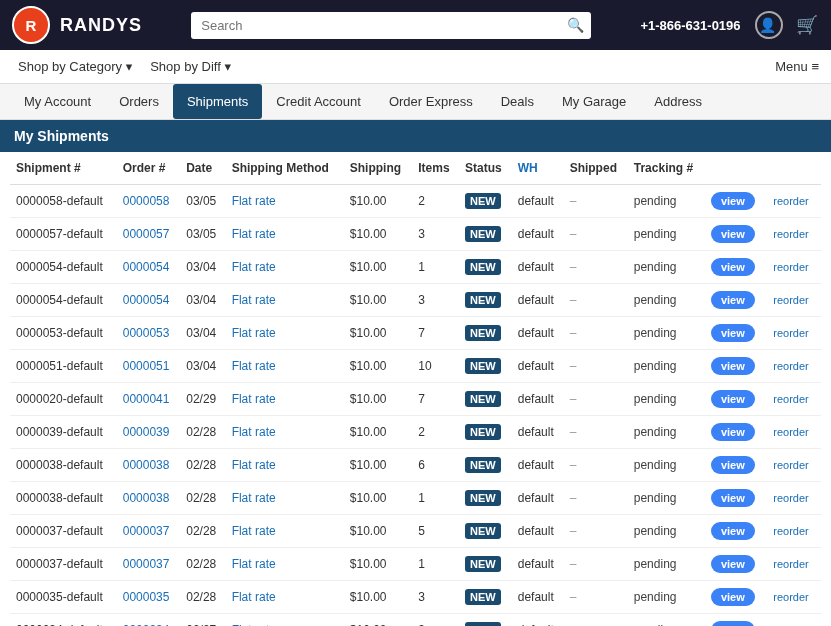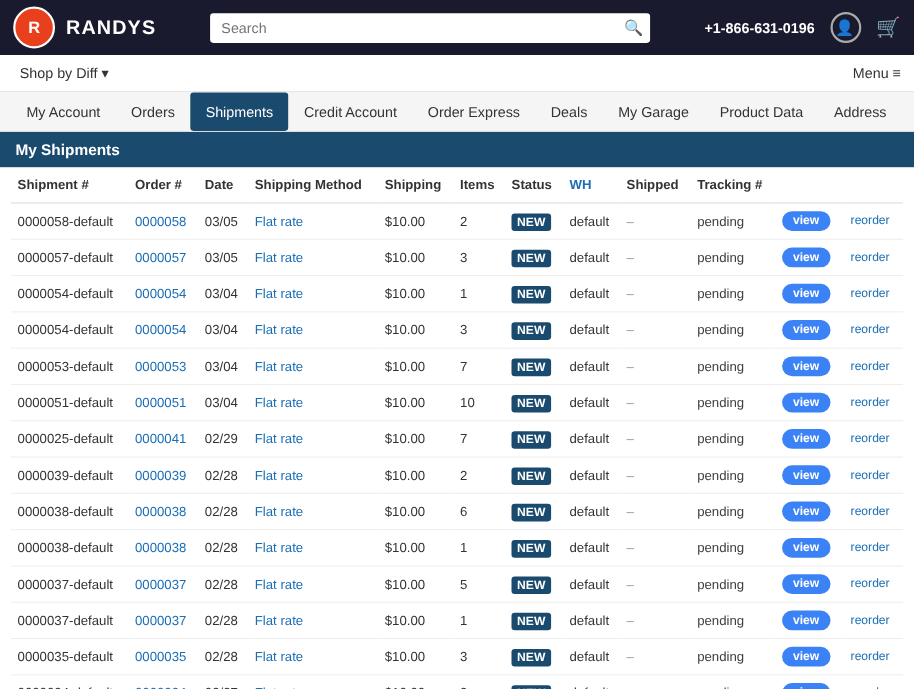--- a/index.html
+++ b/index.html
@@ -228,34 +228,34 @@
   </div>
   <div class="header-right">
     <span class="phone-num">+1-866-631-0196</span>
     <div class="icon-circle">👤</div>
     <span class="cart-icon">🛒</span>
   </div>
 </div>
 
 <div class="secondary-nav">
   <div class="secondary-nav-left">
+    <button class="nav-dropdown-btn">Shop by Category ▾</button>
     <button class="nav-dropdown-btn">Shop by Diff ▾</button>
   </div>
   <button class="menu-btn">Menu ≡</button>
 </div>
 
 <div class="main-nav">
   <a class="nav-tab">My Account</a>
   <a class="nav-tab">Orders</a>
   <a class="nav-tab active">Shipments</a>
   <a class="nav-tab">Credit Account</a>
   <a class="nav-tab">Order Express</a>
   <a class="nav-tab">Deals</a>
   <a class="nav-tab">My Garage</a>
-  <a class="nav-tab">Product Data</a>
   <a class="nav-tab">Address</a>
 
 </div>
 
 <div class="page-title-bar">My Shipments</div>
 
 <div class="table-container">
   <table>
     <thead>
       <tr>
@@ -352,21 +352,21 @@
     <td>$10.00</td>
     <td>10</td>
     <td><span class="status-new">NEW</span></td>
     <td>default</td>
     <td><span class="dash">–</span></td>
     <td><span class="tracking-pending">pending</span></td>
     <td><button class="btn-view">view</button></td>
     <td><button class="btn-reorder">reorder</button></td>
   </tr>
         <tr>
-    <td>0000025-default</td>
+    <td>0000020-default</td>
     <td><a class="link-blue" href="#">0000041</a></td>
     <td>02/29</td>
     <td><a class="link-blue" href="#">Flat rate</a></td>
     <td>$10.00</td>
     <td>7</td>
     <td><span class="status-new">NEW</span></td>
     <td>default</td>
     <td><span class="dash">–</span></td>
     <td><span class="tracking-pending">pending</span></td>
     <td><button class="btn-view">view</button></td>

